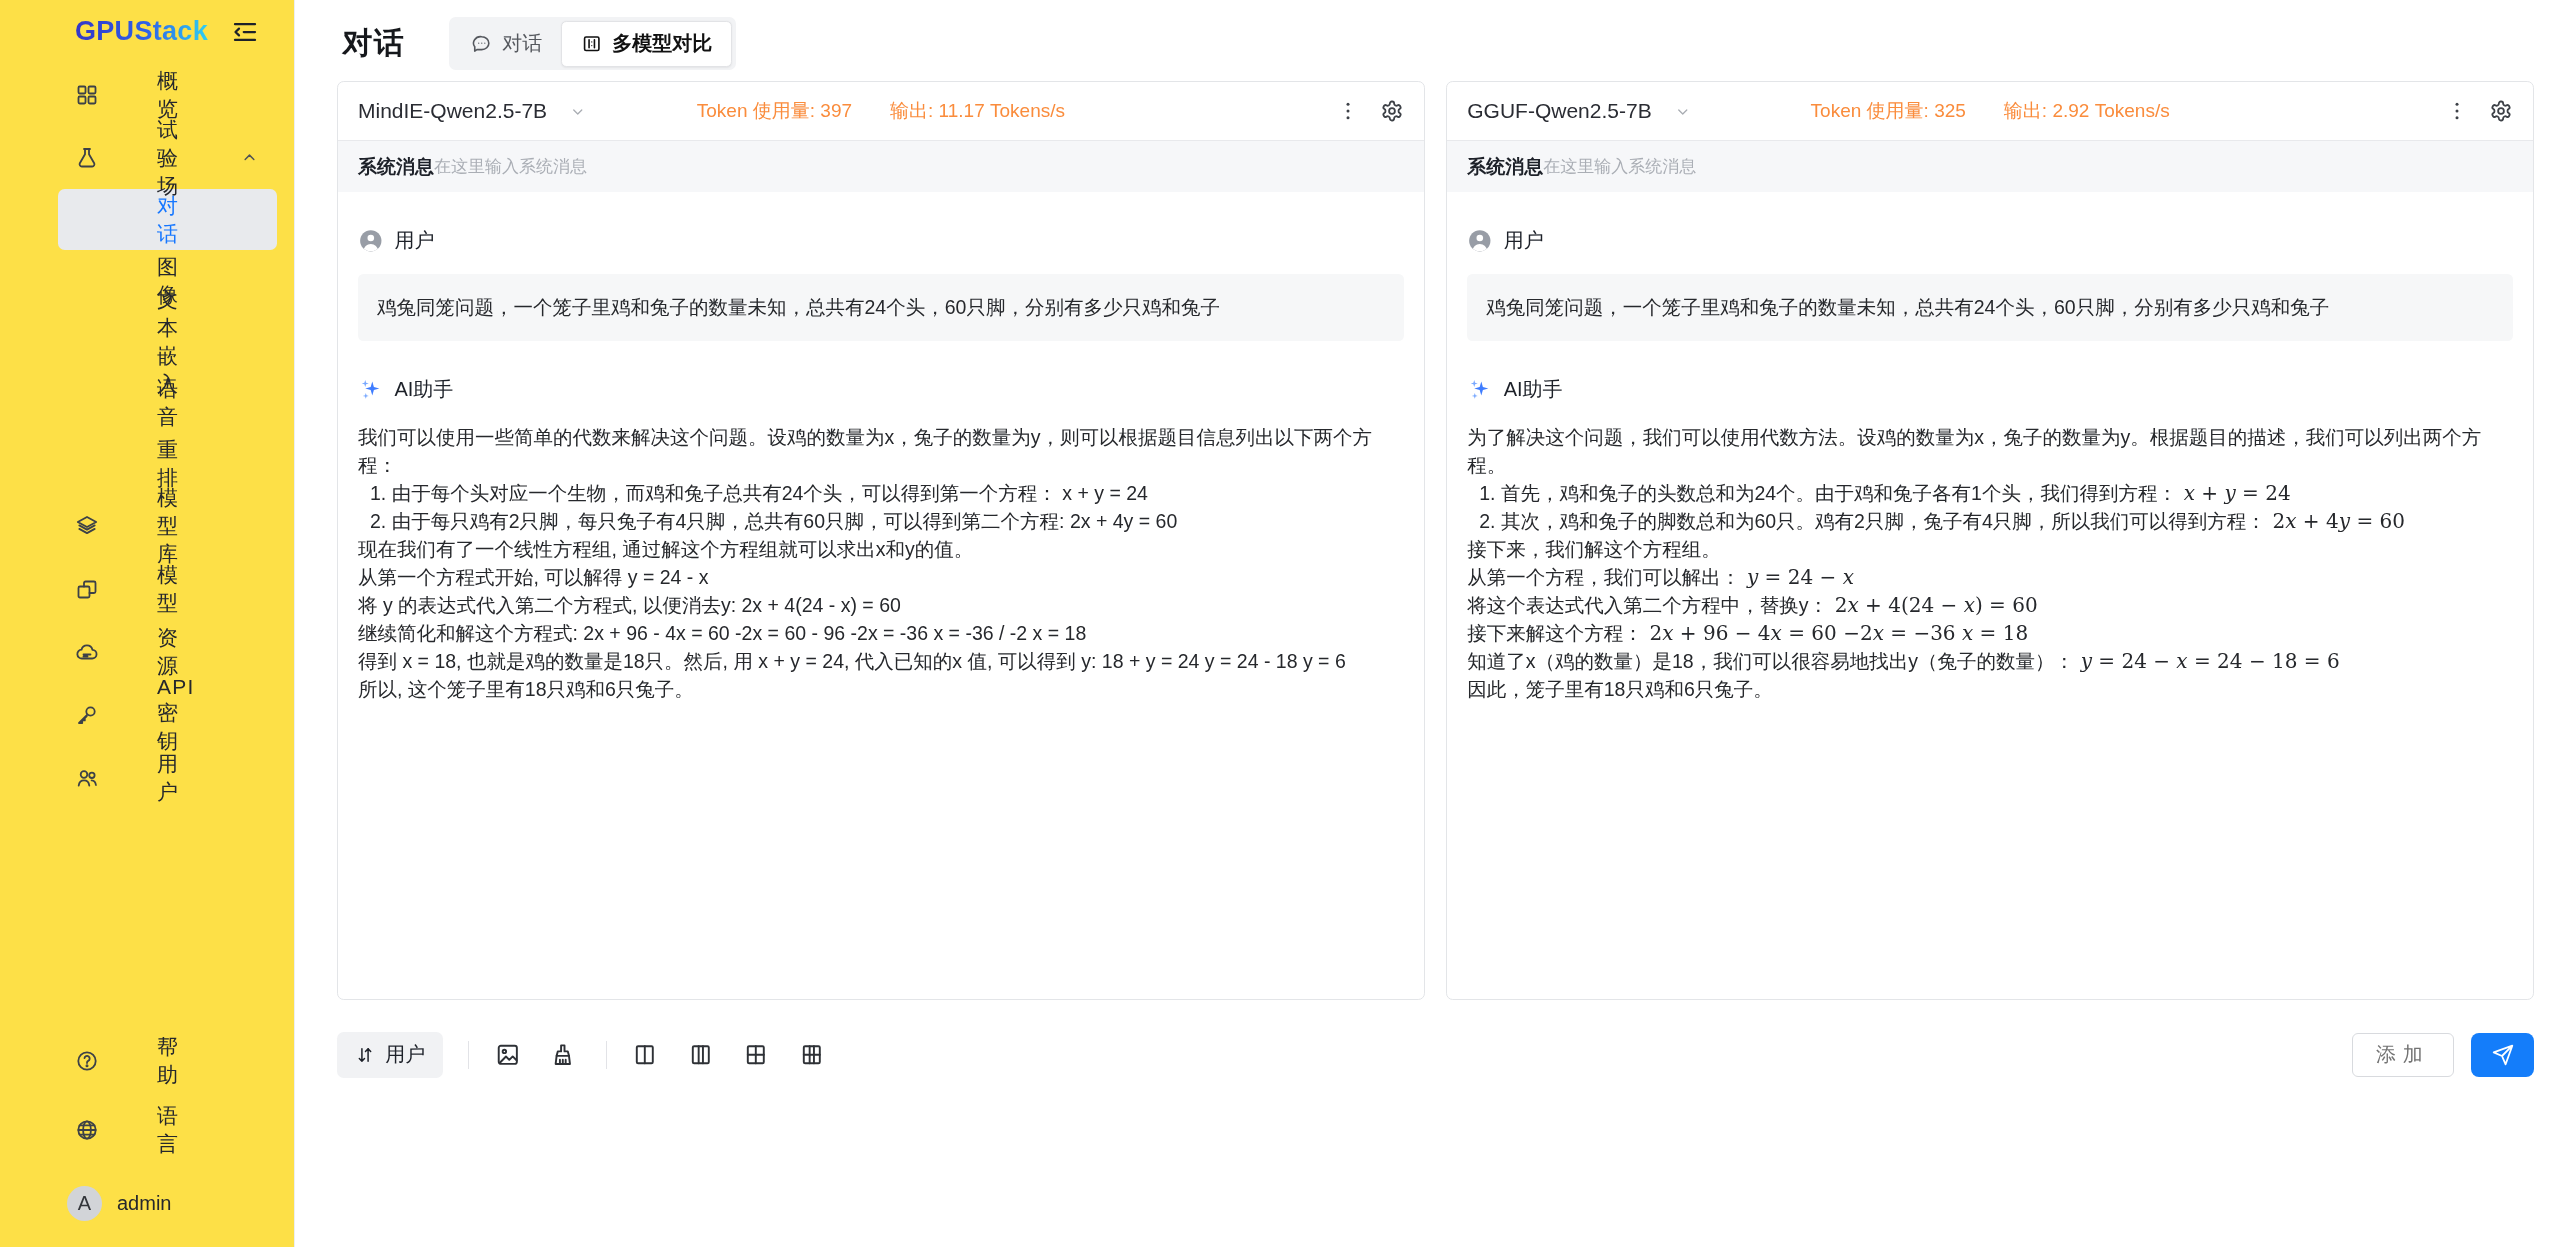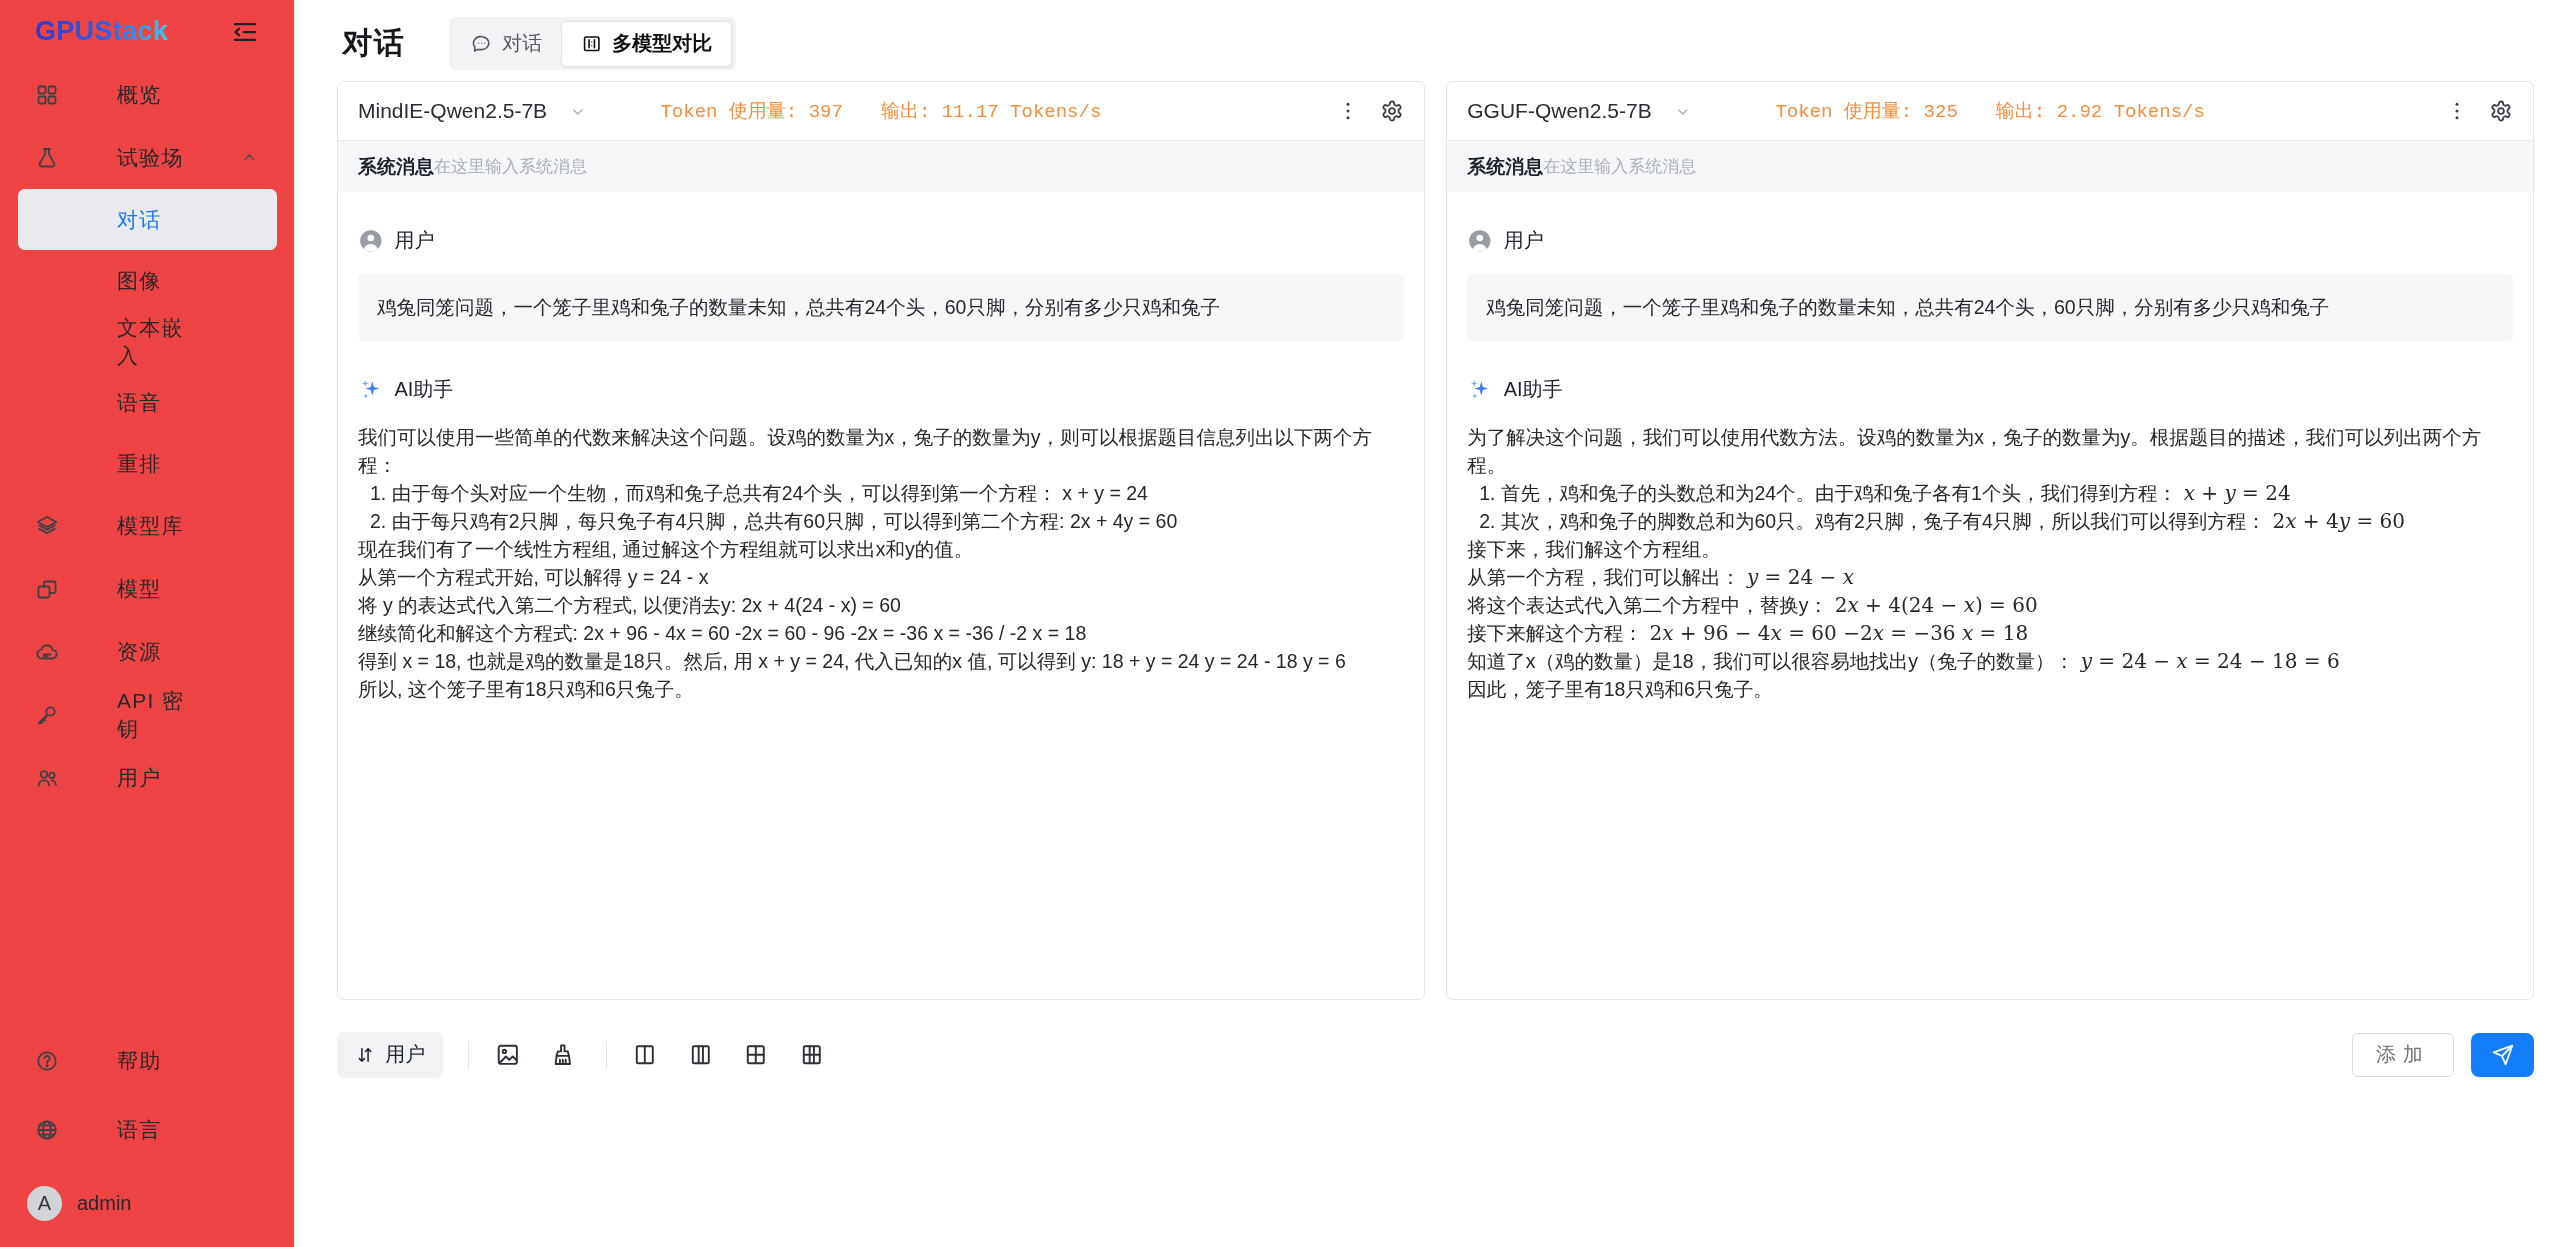--- a/index.html
+++ b/index.html
@@ -1,22 +1,22 @@
 <!DOCTYPE html>
 <html style="font-size:10.8px"><head>
 <meta charset="utf-8">
 <style>
   * { margin:0; padding:0; box-sizing:border-box; }
   html,body { width:2576px; height:1248px; overflow:hidden; background:#fff;
     font-family:"Liberation Sans", sans-serif; color:#26282c; }
   .app { display:flex; width:100%; height:100%; }
 
   
-  .sidebar { width:295px; min-width:295px; height:100%; background:#ef4444;
-    border-right:0.7px solid #eceef1; display:flex; flex-direction:column; }
+  .sidebar { width:295px; min-width:295px; height:100%; background:#fde047;
+    border-right:0.7px solid #eceef1; display:flex; flex-direction:column;padding-left:40px; }
   .logo-row { display:flex; align-items:center; justify-content:space-between;
     padding:16px 34px 9.4px 35px; }
   .logo { font-size:27px; font-weight:bold; letter-spacing:0.3px;
     background:linear-gradient(90deg,#3436c7 0%,#2e62e8 55%,#2fd0f2 100%);
     -webkit-background-clip:text; background-clip:text; color:transparent; }
   .collapse-btn { width:30px; height:30px; color:#1d2129; cursor:pointer; }
   .collapse-btn svg { width:100%; height:100%; }
   .nav { padding:6.7px 17.5px 0 17.5px; }
   .nav-item { display:flex; align-items:center; height:63px; padding:0 17.5px;
     border-radius:6.7px; cursor:pointer; color:#26282c;gap:39px; }
@@ -50,21 +50,21 @@
 
   .cards { display:flex; gap:21.5px; margin-top:9.4px; height:919px; }
   .card { flex:1; background:#fff; border:0.7px solid #e3e5e8; border-radius:6.7px;
     display:flex; flex-direction:column; overflow:hidden; }
   .card-head { display:flex; align-items:center; height:59px; padding:0 20px;
     border-bottom:0.7px solid #e8e9ec; }
   .model-sel { display:flex; align-items:center; gap:22px; cursor:pointer; flex:1; min-width:0; }
   .model-name { font-size:21px; color:#2a2c33; }
   .model-sel .chev { width:17.5px; height:17.5px; color:#a9adb3; }
   .model-sel .chev svg { width:17.5px; height:17.5px; }
-  .stats { display:flex; gap:38px; font-size:19px; color:#fa8c3c; white-space:nowrap;font-family:Liberation Mono, monospace; }
+  .stats { display:flex; gap:38px; font-size:19px; color:#fa8c3c; white-space:nowrap; }
   .hicons { flex:1; display:flex; justify-content:flex-end; align-items:center; gap:20px; color:#3d4147; }
   .hicons .icn { width:24px; height:24px; cursor:pointer; }
   .hicons .icn svg { width:24px; height:24px; }
   .sysband { display:flex; align-items:center; gap:0; background:#f6f7f9;
     padding:0 20px; height:51px; }
   .syslabel { font-size:19px; font-weight:bold; color:#1d2129; white-space:nowrap; }
   .sysinput { flex:1; border:none; outline:none; background:transparent; font-size:17px;
     color:#26282c; font-family:inherit; }
   .sysinput::placeholder { color:#aaaeb5; }
   .card-body { flex:1; padding:17.5px 20px; overflow:hidden; }

